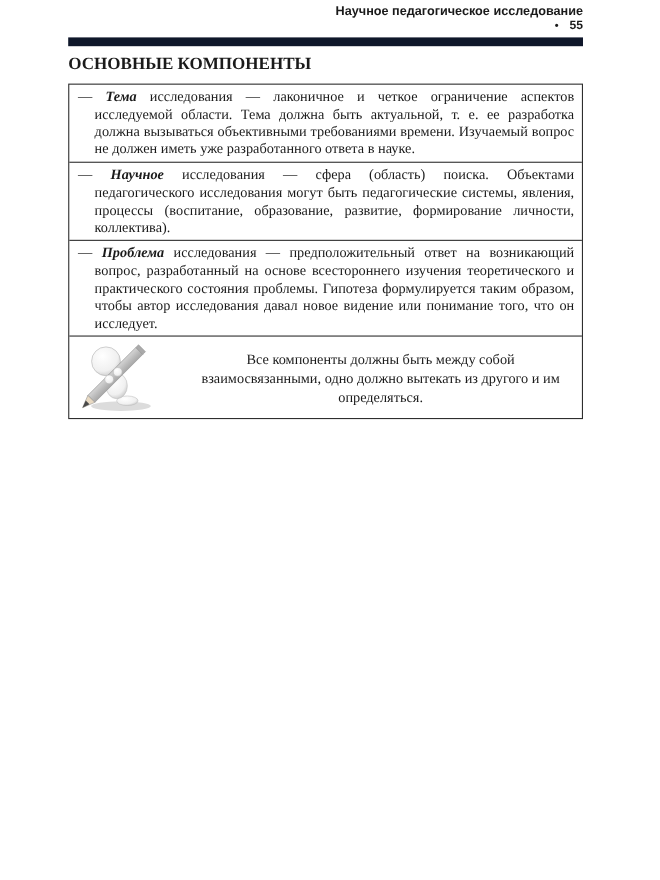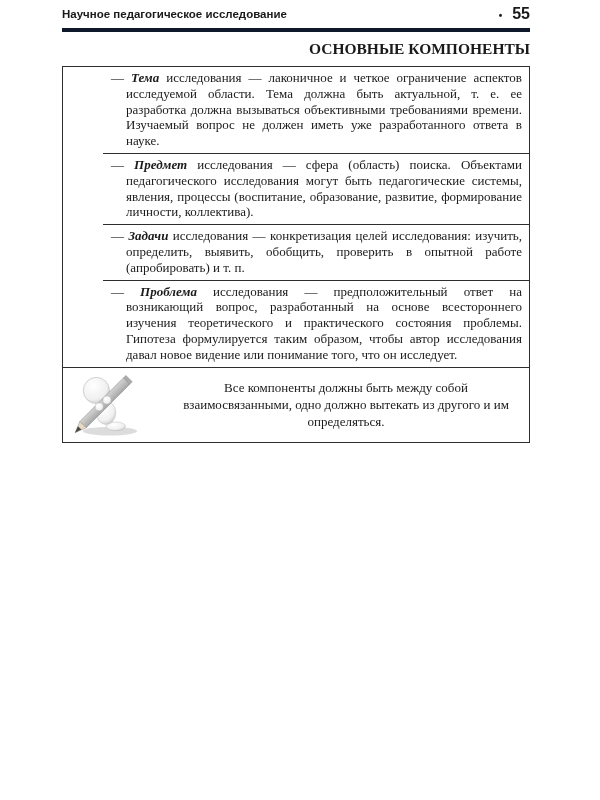--- a/index.html
+++ b/index.html
@@ -4,41 +4,42 @@
 <style>
   * { margin: 0; padding: 0; box-sizing: border-box; }
   html, body { background: #ffffff; }
   body { width: 600px; height: 800px; font-family: "Liberation Serif", serif; color: #1a1a1a; }
   .page {
     width: 600px; height: 800px;
     background: #ffffff;
     padding: 5px 70px 0 62px;
   }
   .running-head {
-    display: flex; justify-content: space-between; align-items: center;
+    display: flex; justify-content: space-between; align-items: flex-end;
     font-family: "Liberation Sans", sans-serif;
     font-size: 11.5px; font-weight: bold;
     padding-bottom: 5px;
-    border-bottom: 4px solid #0f172a;
+    border-bottom: 8px solid #0f172a;
+    flex-direction: column;
   }
   .running-head .pageno-wrap { display: flex; align-items: baseline; gap: 10px; }
   .running-head .dot { font-size: 10px; }
-  .running-head .pageno { font-size: 16px; }
+  .running-head .pageno { font-size: 11px; }
   .main-title {
     margin-top: 8px;
-    text-align: right;
+    text-align: left;
     font-weight: bold;
     font-size: 15.5px;
     line-height: 17px;
   }
   .comp-table {
     margin-top: 9px;
     border: 1.5px solid #2e2e2e;
   }
-  .comp-row { border-top: 1px solid #2e2e2e; margin-left: 40px; }
+  .comp-row { border-top: 1px solid #2e2e2e; }
   .comp-row:first-child { border-top: none; }
   .comp-row p {
     font-size: 13px;
     line-height: 15.8px;
     text-align: justify;
     padding: 3px 7px 4px 23px;
     text-indent: -15px;
     hyphens: auto;
   }
   .term { font-weight: bold; font-style: italic; }
@@ -78,29 +79,26 @@
     <div>ОСНОВНЫЕ КОМПОНЕНТЫ</div>
   </div>
 
   <div class="comp-table">
 
     <div class="comp-row">
       <p><span>—</span> <span class="term">Тема</span> <span>исследования — лаконичное и четкое ограничение аспектов исследуемой области. Тема должна быть актуальной, т. е. ее разработка должна вызываться объективными требованиями времени. Изучаемый вопрос не должен иметь уже разработанного ответа в науке.</span></p>
     </div>
 
     <div class="comp-row">
-      <p><span>—</span> <span class="term">Предмет</span> <span>исследования — сфера (область) поиска. Объектами педагогического исследования могут быть педагогические системы, явления, процессы (воспитание, образование, развитие, формирование личности, коллектива).</span></p>
+      <p><span>—</span> <span class="term">Научное</span> <span>исследования — сфера (область) поиска. Объектами педагогического исследования могут быть педагогические системы, явления, процессы (воспитание, образование, развитие, формирование личности, коллектива).</span></p>
     </div>
 
 
 
 
-    <div class="comp-row">
-      <p><span>—</span> <span class="term">Задачи</span> <span>исследования — конкретизация целей исследования: изучить, определить, выявить, обобщить, проверить в опытной работе (апробировать) и т. п.</span></p>
-    </div>
 
     <div class="comp-row">
       <p><span>—</span> <span class="term">Проблема</span> <span>исследования — предположительный ответ на возникающий вопрос, разработанный на основе всестороннего изучения теоретического и практического состояния проблемы. Гипотеза формулируется таким образом, чтобы автор исследования давал новое видение или понимание того, что он исследует.</span></p>
     </div>
 
     <div class="note-row">
       <span class="note-icon">
         <svg viewBox="0 0 76 66" width="74" height="64" xmlns="http://www.w3.org/2000/svg">
           <defs>
             <radialGradient id="ballg" cx="38%" cy="32%" r="75%">

